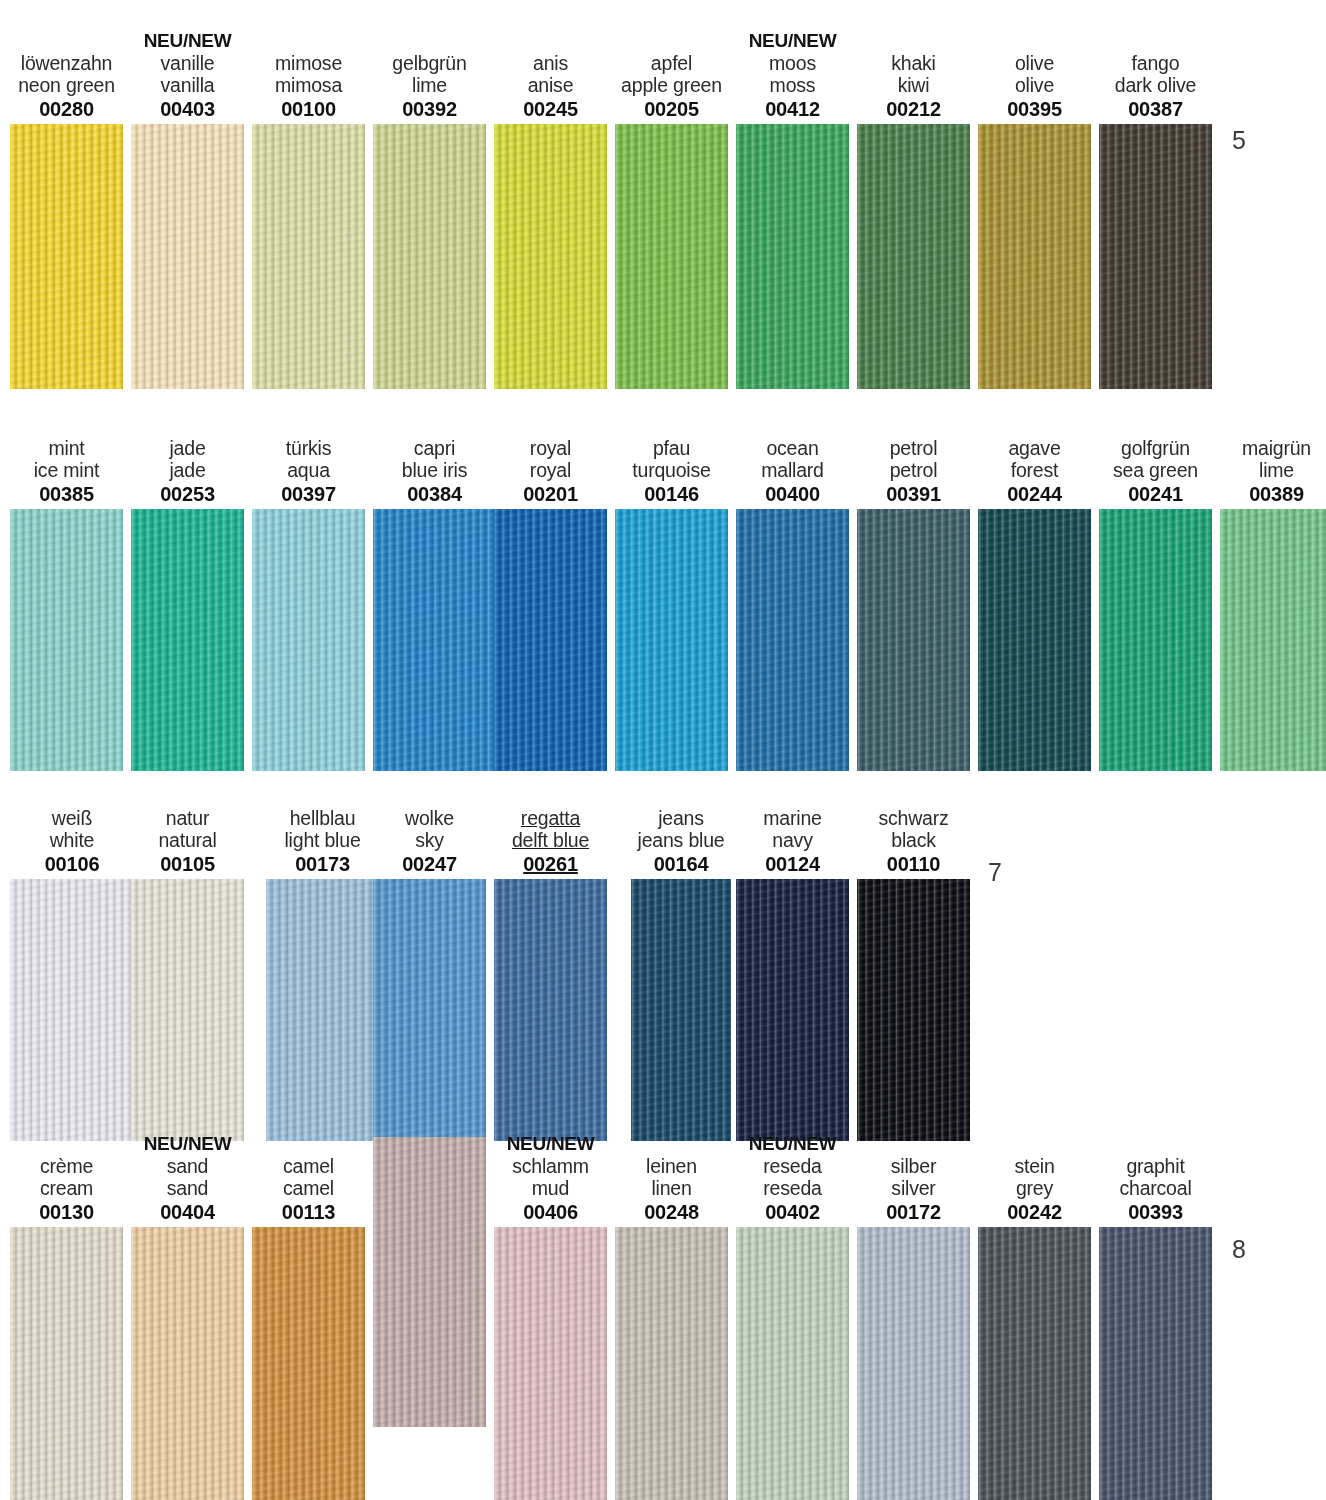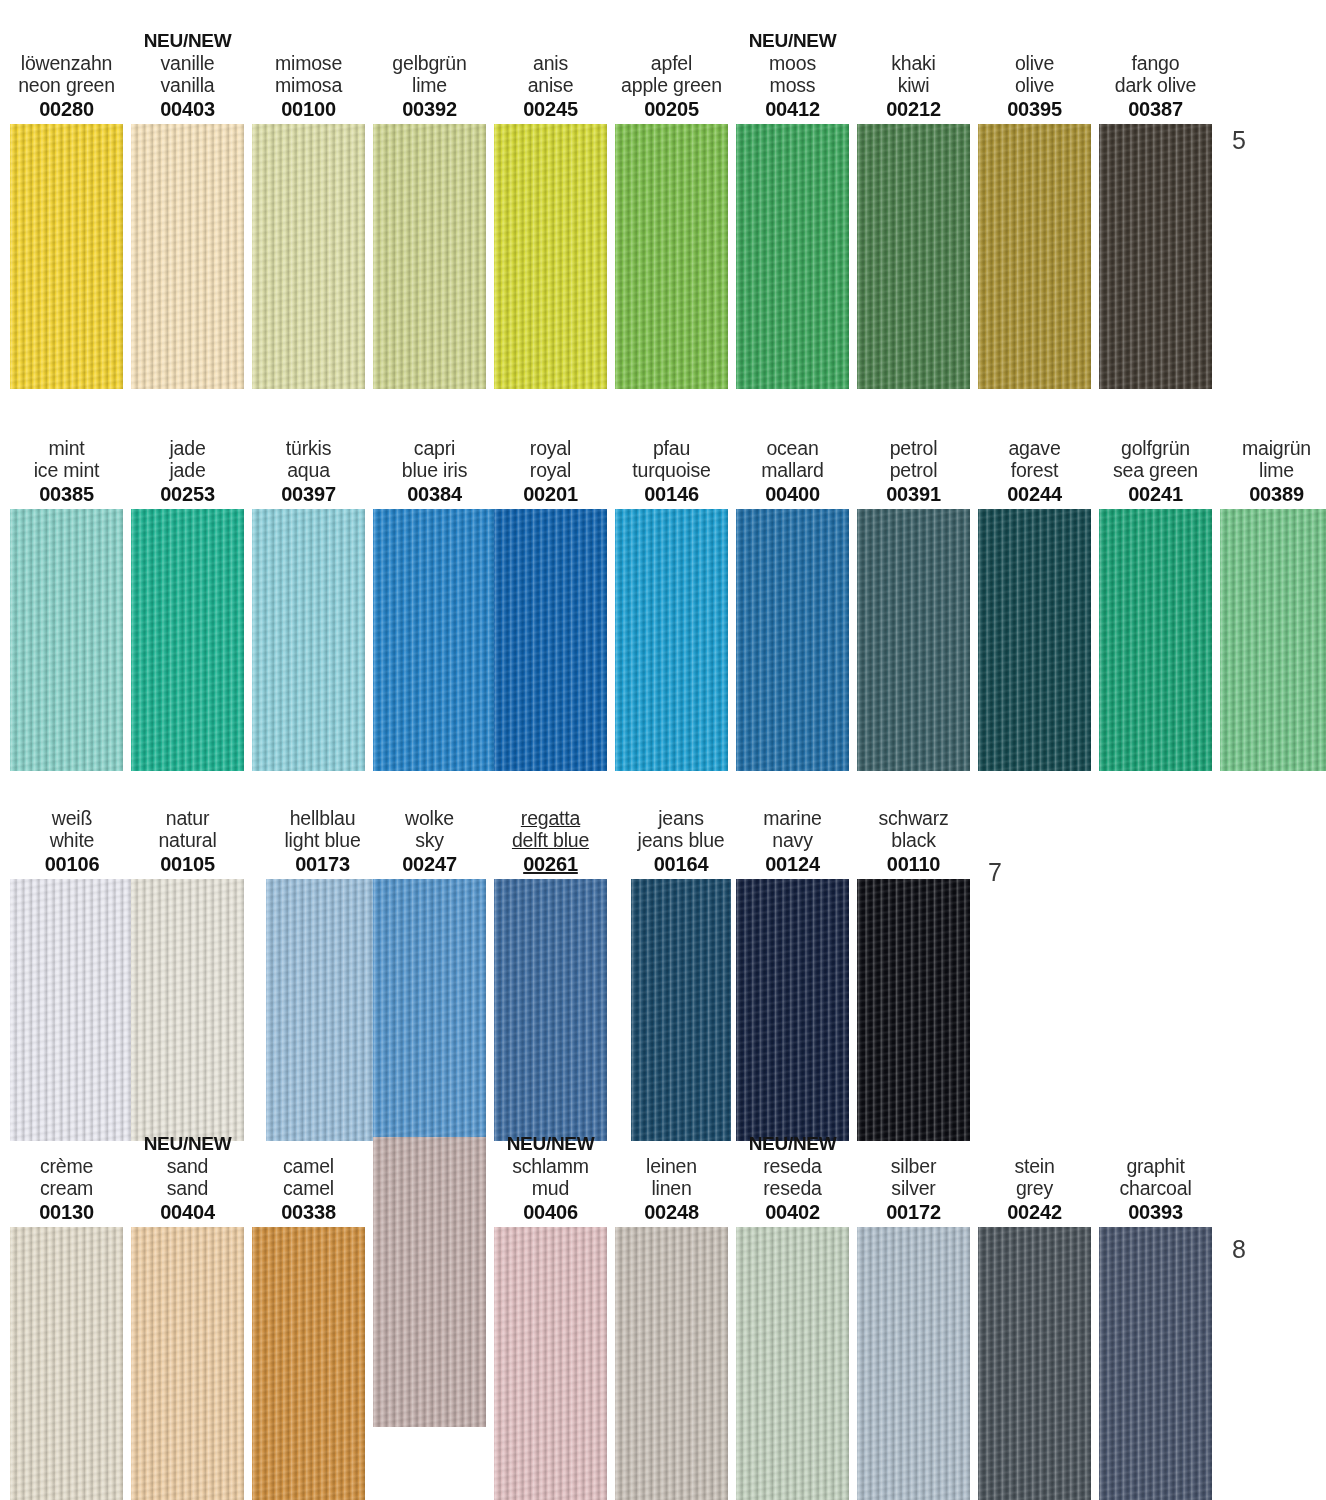--- a/index.html
+++ b/index.html
@@ -398,21 +398,21 @@
           <div class="name-en">sand</div>
           <div class="code">00404</div>
         </div>
         <div class="swatch" style="height: 290px; background: rgb(239, 207, 166);"></div>
       </div>
       <div class="swatch-col" style="left: 252px; width: 113px;">
         <div class="labels">
           <div class="neu empty">NEU/NEW</div>
           <div class="name-de">camel</div>
           <div class="name-en">camel</div>
-          <div class="code">00338</div>
+          <div class="code">00113</div>
         </div>
         <div class="swatch" style="height: 290px; background: rgb(210, 145, 63);"></div>
       </div>
       <div class="swatch-col" style="left: 373px; width: 113px;">
         <div class="swatch" style="height: 290px; background: rgb(195, 175, 172);"></div>
       </div>
       <div class="swatch-col" style="left: 494px; width: 113px;">
         <div class="labels">
           <div class="neu">NEU/NEW</div>
           <div class="name-de">schlamm</div>

